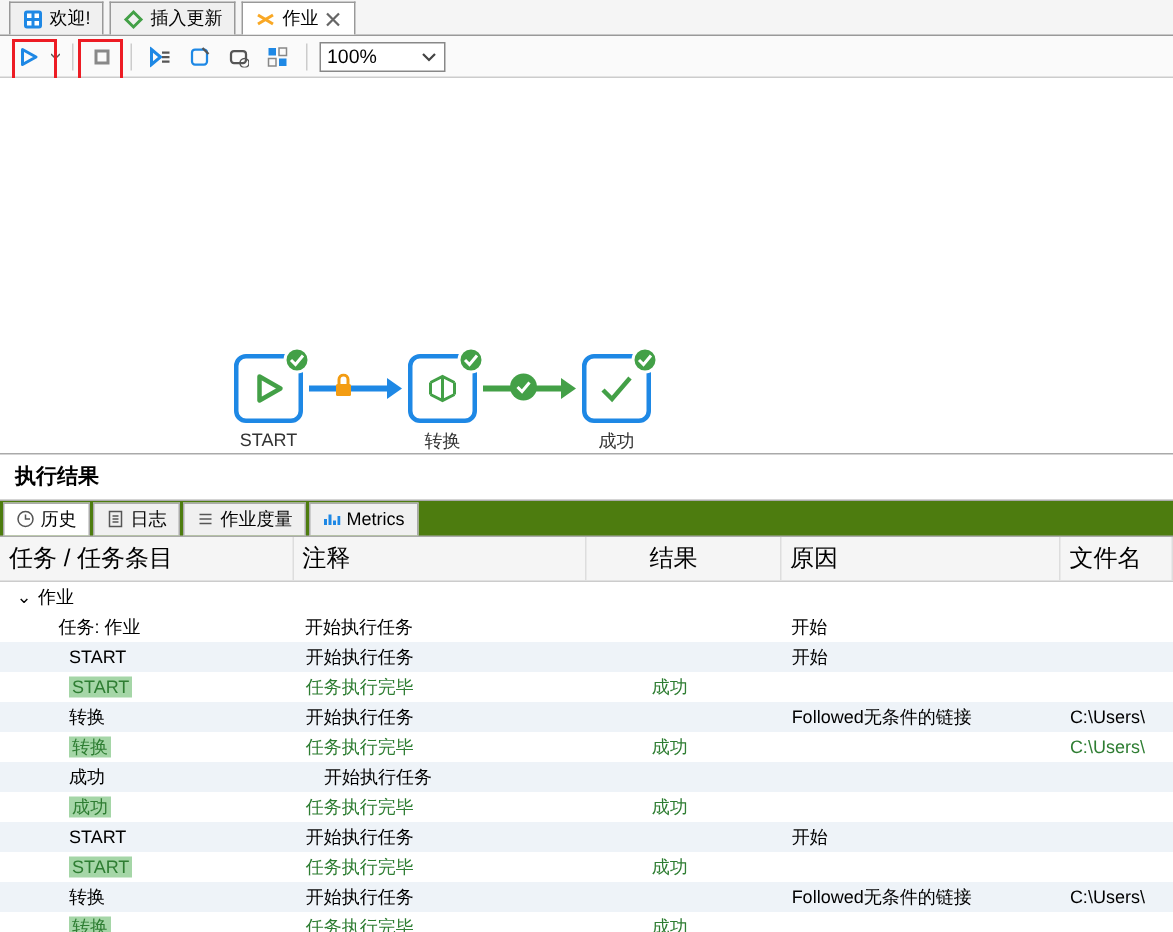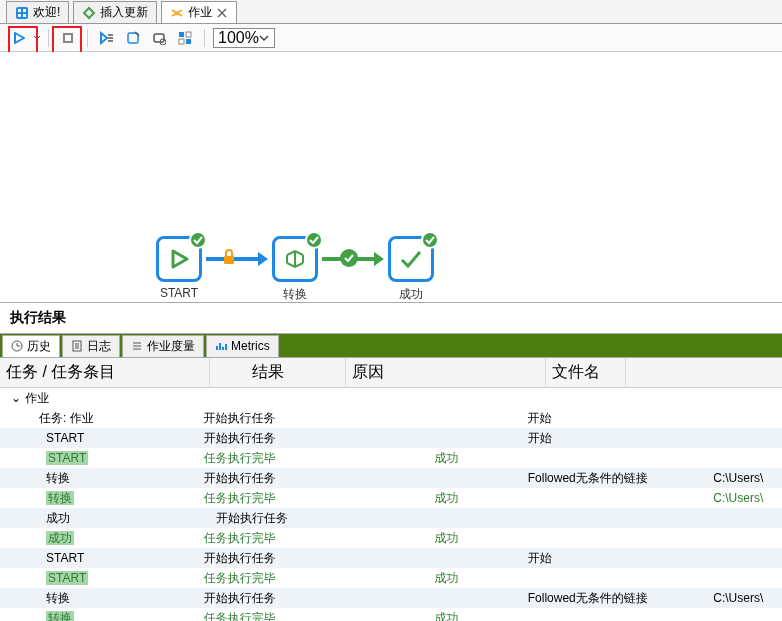--- a/index.html
+++ b/index.html
@@ -5,21 +5,21 @@
 * { box-sizing: border-box; margin: 0; padding: 0; }
 body { font-family: "Microsoft YaHei", sans-serif; font-size: 12px; background: #fff; width: 782px; height: 621px; overflow: hidden; position: relative; }
 .tabbar { height: 24px; display: flex; align-items: flex-end; border-bottom: 1px solid #999; padding-left: 6px; gap: 4px; background: #f5f5f5; }
 .tab { display: flex; align-items: center; gap: 4px; padding: 3px 8px; border: 1px solid #999; border-bottom: none; background: #f0f0f0; font-size: 12px; height: 22px; cursor: pointer; }
 .tab.active { background: #fff; }
 .tab-icon { width: 14px; height: 14px; display: inline-flex; align-items: center; justify-content: center; }
 .tab-close { width: 12px; height: 12px; display: inline-flex; align-items: center; justify-content: center; }
 .toolbar { height: 28px; display: flex; align-items: center; gap: 4px; padding: 2px 8px; border-bottom: 1px solid #ccc; background: #fafafa; }
 .tool-btn { width: 22px; height: 22px; display: flex; align-items: center; justify-content: center; border: 1px solid transparent; cursor: pointer; }
 .tool-sep { width: 1px; height: 18px; background: #ccc; margin: 0 4px; }
-.zoom-select { width: 62px; height: 20px; border: 1px solid #888; font-size: 16px; padding: 0 4px; background: #fff; }
+.zoom-select { width: 84px; height: 20px; border: 1px solid #888; font-size: 13px; padding: 0 4px; background: #fff; }
 .canvas { position: relative; height: 250px; background: #fff; }
 .node { position: absolute; text-align: center; }
 .node-box { width: 46px; height: 46px; border: 3px solid #1e88e5; border-radius: 8px; display: flex; align-items: center; justify-content: center; position: relative; background: #fff; }
 .node-label { margin-top: 4px; font-size: 12px; color: #333; }
 .status-dot { position: absolute; top: -8px; right: -8px; width: 18px; height: 18px; border-radius: 50%; background: #43a047; border: 2px solid #fff; display: flex; align-items: center; justify-content: center; }
 .arrow { position: absolute; top: 205px; height: 4px; background: #1e88e5; }
 .arrow.green { background: #43a047; }
 .arrow::after { content: ''; position: absolute; right: -8px; top: -5px; border-left: 10px solid #1e88e5; border-top: 7px solid transparent; border-bottom: 7px solid transparent; }
 .arrow.green::after { border-left-color: #43a047; }
 .lock { position: absolute; top: 197px; width: 16px; height: 16px; color: #e67e22; }
@@ -247,20 +247,21 @@
           <path d="M2 10 V6 M5 10 V3 M8 10 V7 M11 10 V4" stroke="#1e88e5" stroke-width="2"></path>
         </svg>
       </span>
     <span>Metrics</span>
   </div>
 </div>
 
 <div class="grid">
   <div class="grid-header">
     <div class="gh c0" style="padding-left:6px">任务 / 任务条目</div>
+    <div class="gh c1">注释</div>
     <div class="gh c2">结果</div>
     <div class="gh c3">原因</div>
     <div class="gh c4">文件名</div>
   </div>
   <div class="grid-body" id="grid-body">
     <div class="grow" style="background:#fff">
       <div class="gc c0" style="padding-left:10px"><span class="expander">⌄</span> <span>作业</span></div>
       <div class="gc c1"></div>
         <div class="gc c2"></div>
         <div class="gc c3"></div>

